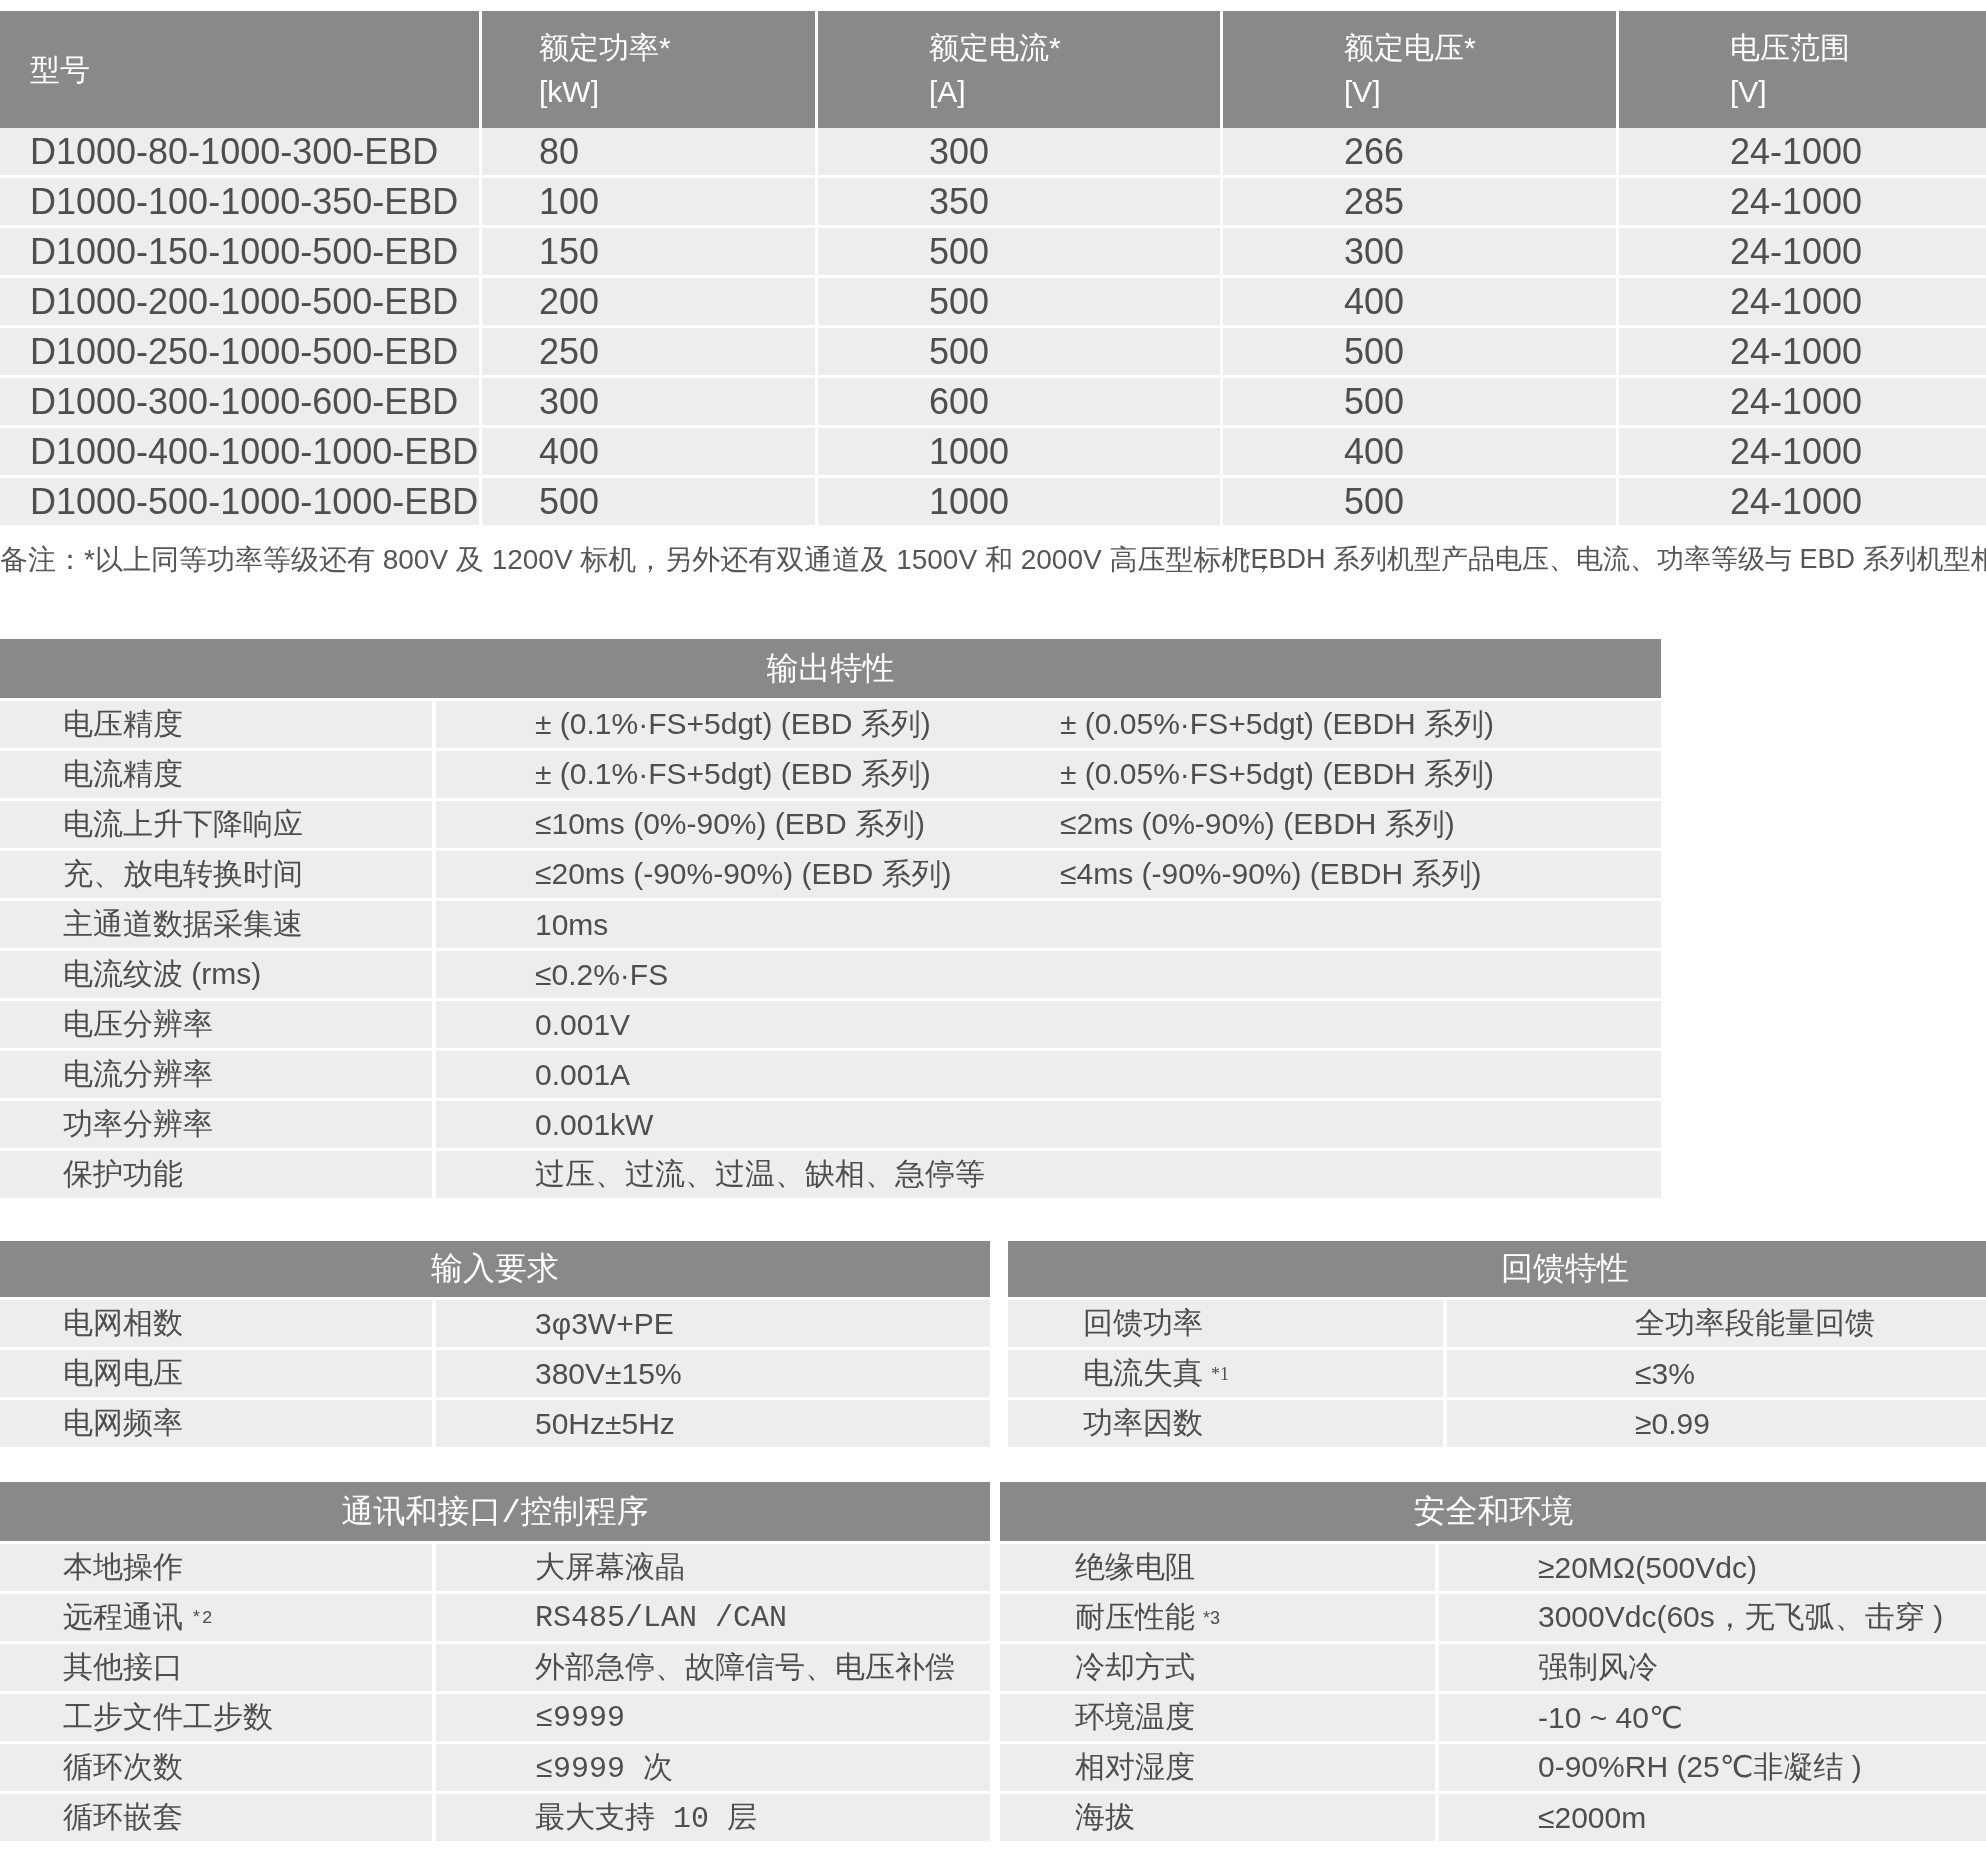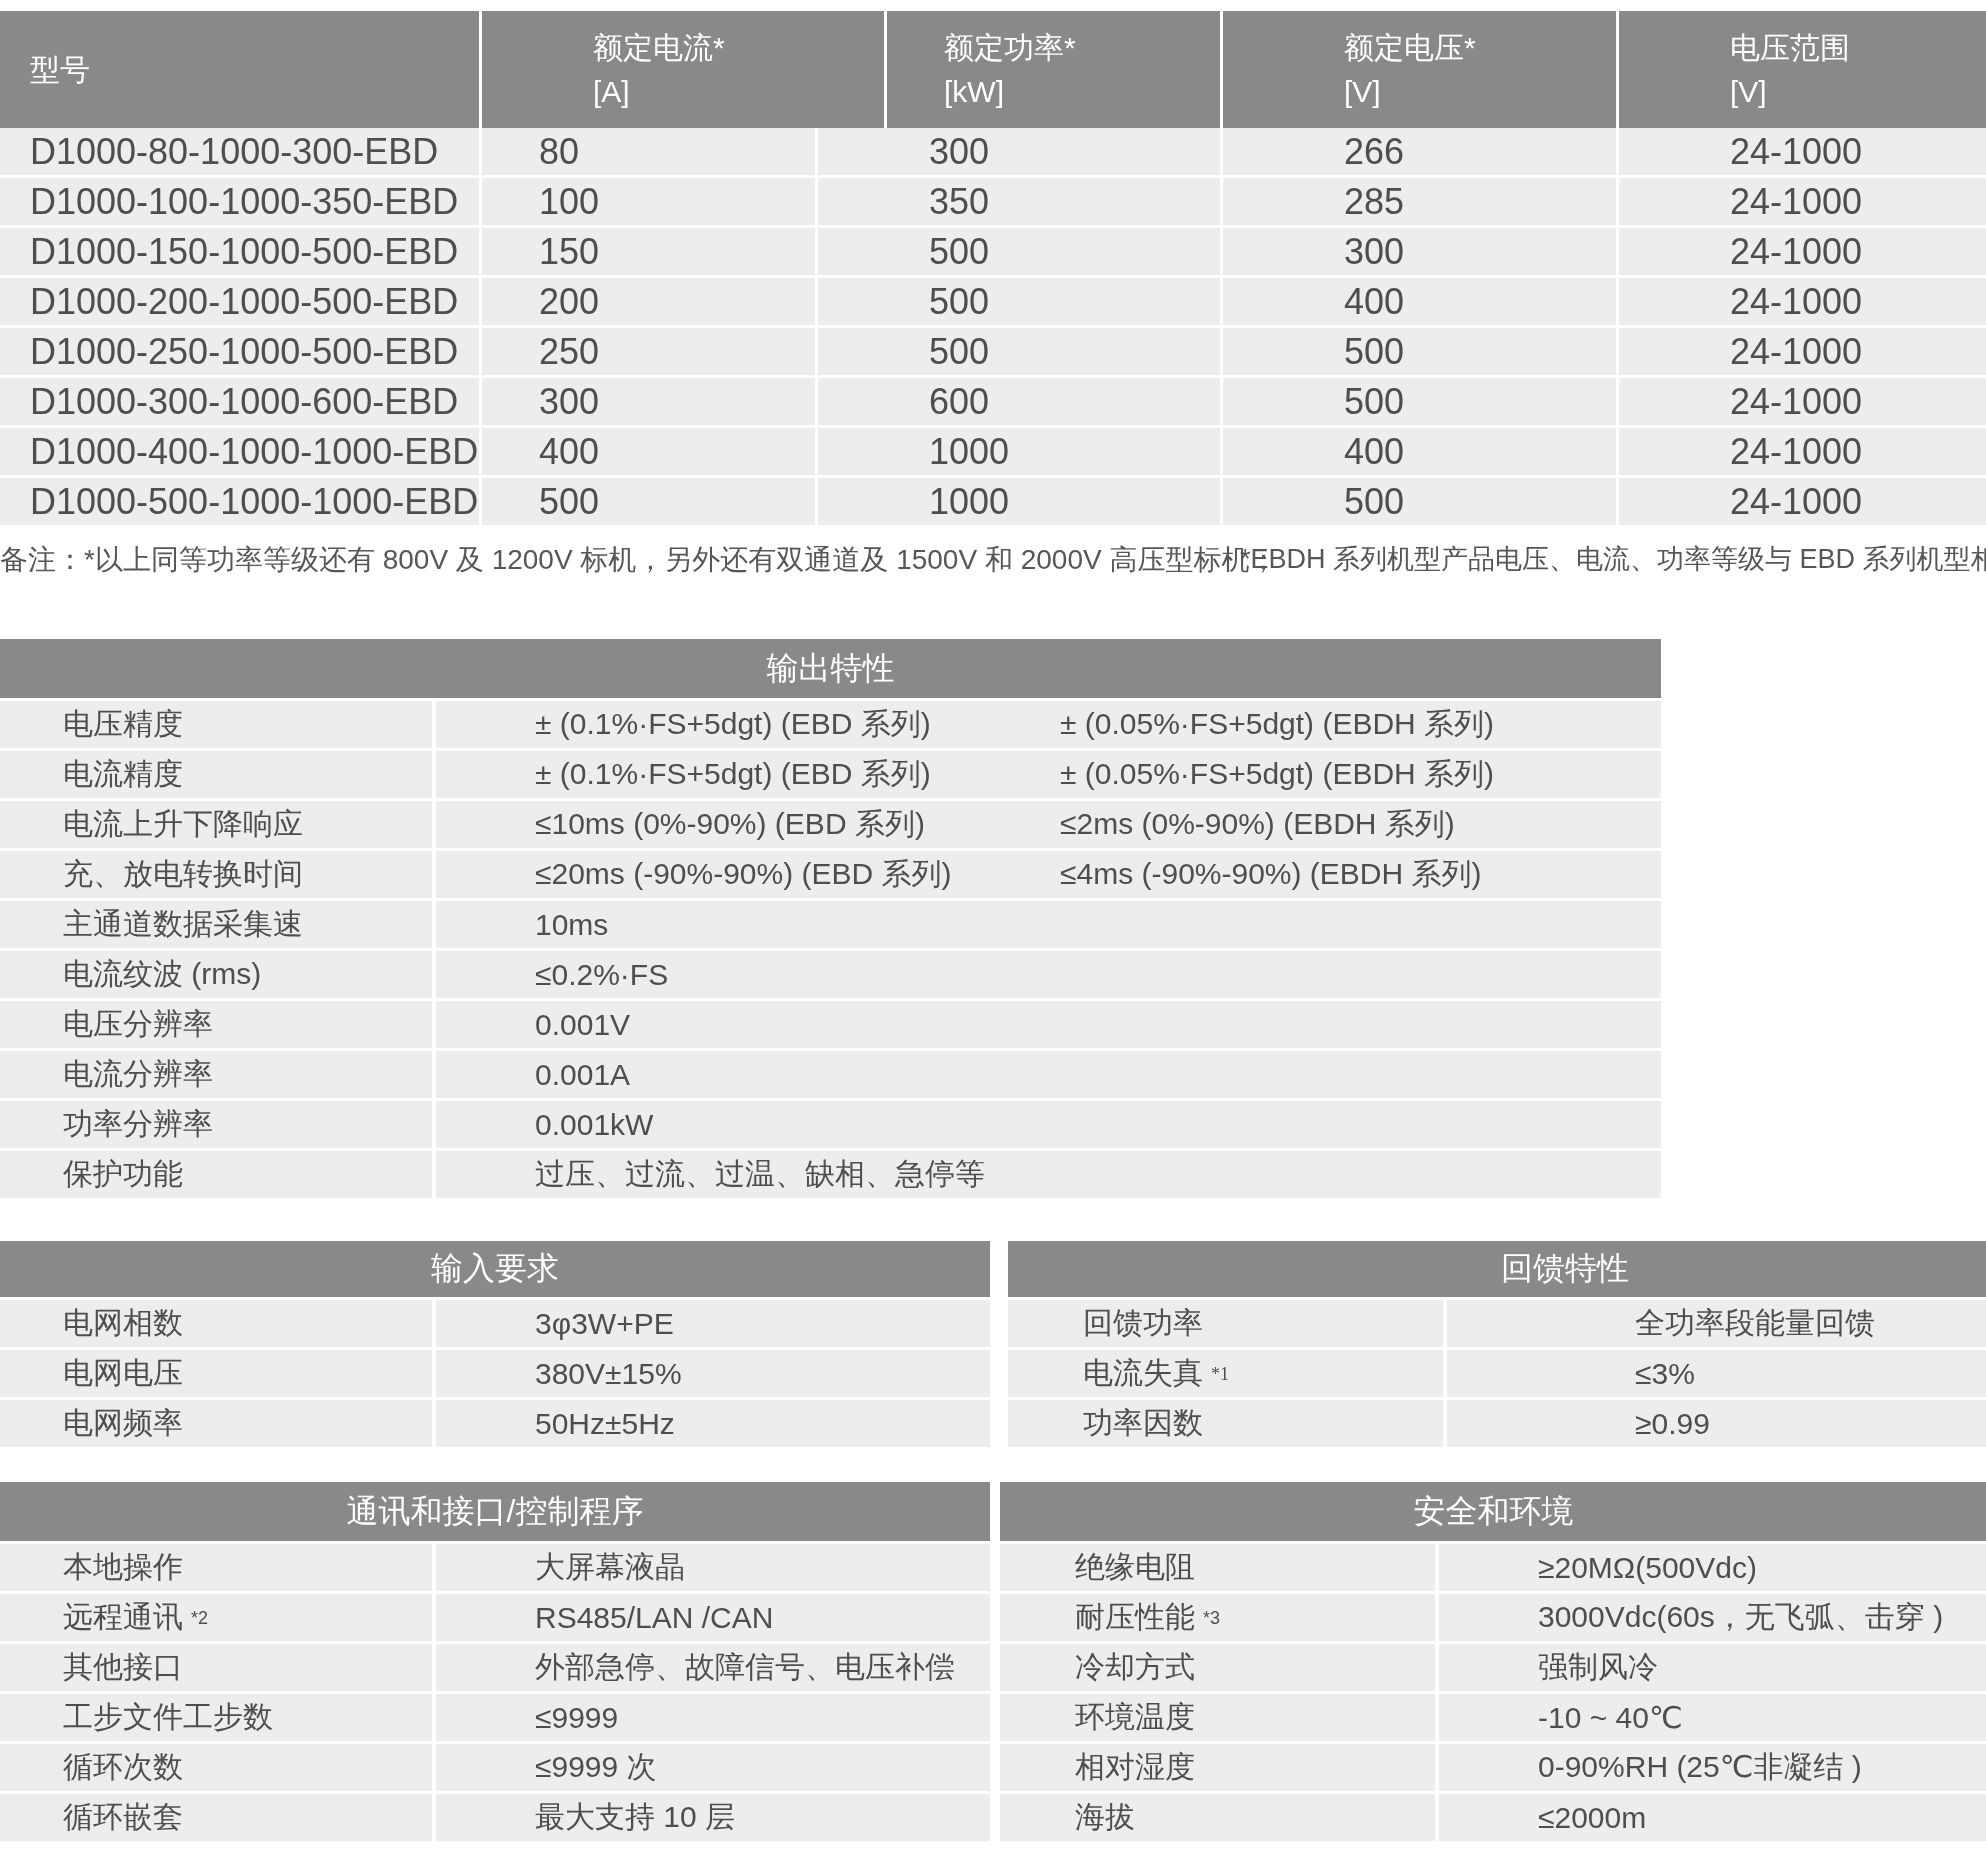--- a/index.html
+++ b/index.html
@@ -56,48 +56,48 @@
   .sec-input{top:1241px;left:0;width:990px;}
   .sec-input .sec-bar{height:59px;}
   .sec-input .lbl{width:436px;padding-left:63px;}
   .sec-input .val{padding-left:99px;}
   
   .sec-feedback{top:1241px;left:1000px;width:1114px;padding-left:8px;}
   .sec-feedback .sec-bar{height:59px;}
   .sec-feedback .lbl{width:439px;padding-left:75px;font-family:Liberation Serif, serif;}
   .sec-feedback .val{padding-left:188px;}
   
-  .sec-comm{top:1482px;left:0;width:990px;}
+  .sec-comm{top:1482px;left:0;width:990px;font-family:Liberation Mono, monospace;}
   .sec-comm .sec-bar{height:62px;}
   .sec-comm .lbl{width:436px;padding-left:63px;}
   .sec-comm .val{padding-left:99px;}
   
   .sec-safety{top:1482px;left:1000px;width:987px;}
   .sec-safety .sec-bar{height:62px;}
   .sec-safety .lbl{width:439px;padding-left:75px;}
   .sec-safety .val{padding-left:99px;}
 </style>
 </head>
 <body>
 
 <div class="canvas">
 
   <div class="model-table">
     <div class="mt-head">
       <div class="c c1">
         <div>型号</div>
         <div></div>
       </div>
+      <div class="c c2">
+        <div>额定功率*</div>
+        <div>[kW]</div>
+      </div>
       <div class="c c3">
         <div>额定电流*</div>
         <div>[A]</div>
-      </div>
-      <div class="c c2">
-        <div>额定功率*</div>
-        <div>[kW]</div>
       </div>
       <div class="c c4">
         <div>额定电压*</div>
         <div>[V]</div>
       </div>
       <div class="c c5">
         <div>电压范围</div>
         <div>[V]</div>
       </div>
     </div>

